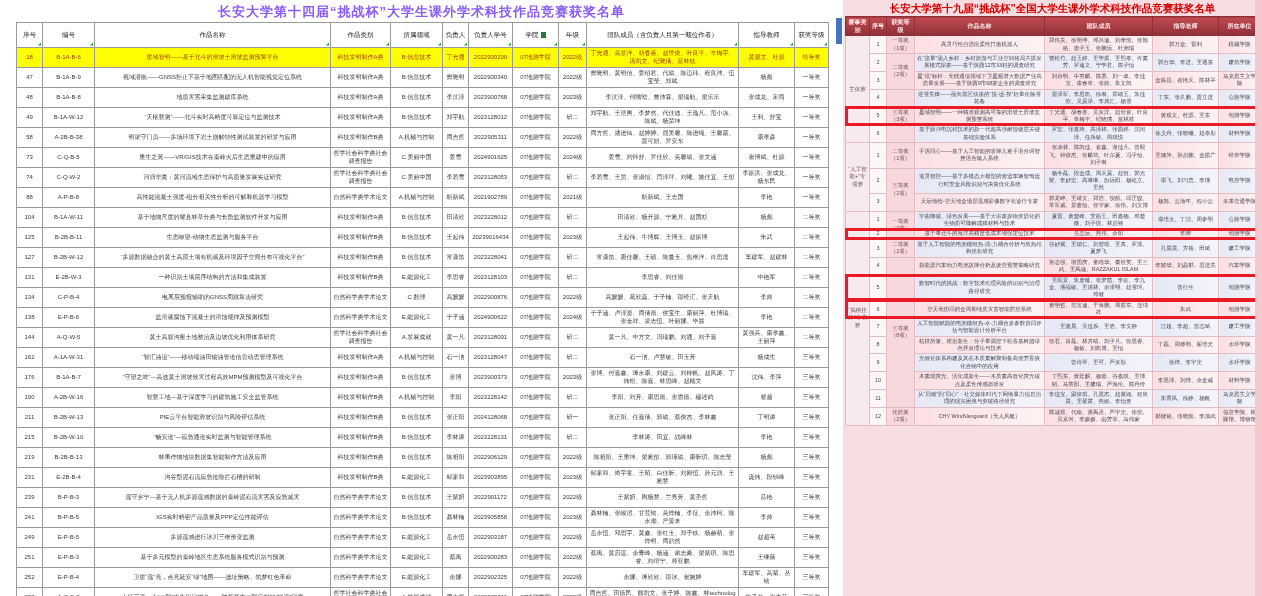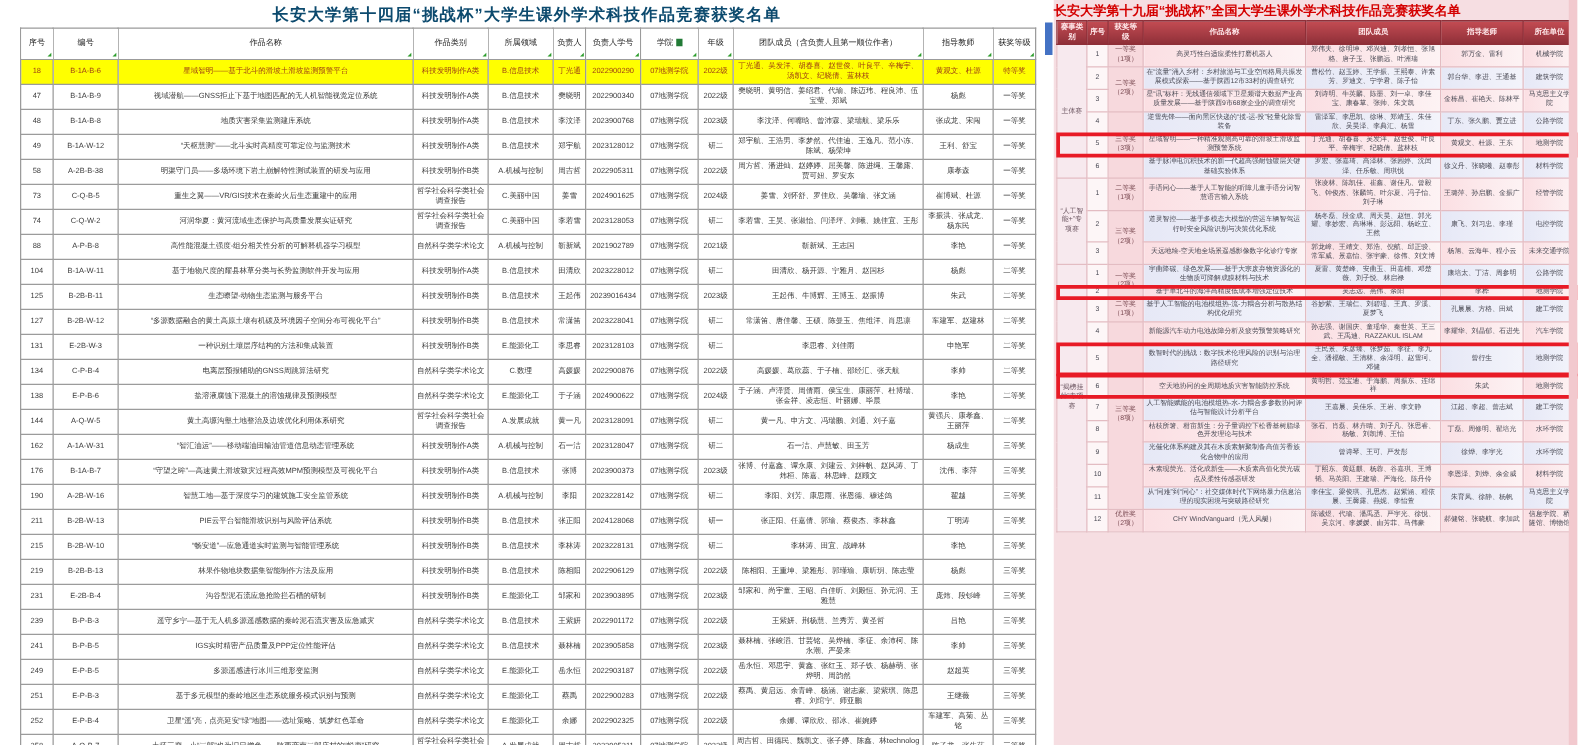--- a/index.html
+++ b/index.html
@@ -1,33 +1,33 @@
 <!DOCTYPE html>
 <html><head>
 <meta charset="utf-8">
 <style>
   html,body{margin:0;padding:0;}
   body{width:1262px;height:596px;position:relative;overflow:hidden;
        font-family:"Liberation Sans","DejaVu Sans",sans-serif;background:#fff;}
   
   .left-pane{position:absolute;left:0;top:0;width:843px;height:596px;background:#fff;}
   .lt-title{position:absolute;left:0;top:3px;width:843px;text-align:center;
-            font-size:13px;font-weight:bold;color:#0c4a6e;letter-spacing:1px;}
+            font-size:13px;font-weight:bold;color:#8b5cf6;letter-spacing:1px;}
   table{border-collapse:collapse;table-layout:fixed;}
   .lt{position:absolute;left:16px;top:22px;width:812px;font-size:6px;color:#3a3a3a;}
   .lt th,.lt td{border:1px solid #9b9b9b;padding:1px 2px;text-align:center;
                 line-height:1.25;overflow:hidden;word-break:break-all;}
   .lt thead th{height:22px;font-weight:normal;font-size:6.5px;color:#222;background:#fff;position:relative;}
   .lt thead th::after{content:"◢";color:#2e9e2e;font-size:4px;position:absolute;right:1px;bottom:1px;}
   .lt tbody td{height:17px;}
   .lt tr.hl td{background:#ffff00;color:#9c3c14;}
   .green-flag{display:inline-block;width:5px;height:6px;background:#217a36;margin-left:2px;vertical-align:middle;}
   
   .right-pane{position:absolute;left:843px;top:0;width:419px;height:596px;background:#f6dee2;}
-  .rt-title{position:absolute;left:0;top:2px;width:419px;
+  .rt-title{position:absolute;left:0;top:2px;width:419px;text-align:center;
             font-size:10.5px;font-weight:bold;color:#d40000;}
   .rt{position:absolute;left:2px;top:16px;width:415px;font-size:5.5px;color:#4a4a55;background:#fff;}
   .rt th,.rt td{border:1px solid #e3bcc2;padding:1px 2px;text-align:center;line-height:1.35;word-break:break-all;}
   .rt thead th{height:14px;font-weight:bold;font-size:6px;color:#ffe9eb;
                background:linear-gradient(180deg,#c24b52,#8e2f38);border-color:#8e2f38;}
   .rt td.cat{background:#f7e9ee;color:#6b5560;font-size:5.5px;}
   .rt td.award{background:#f7d9dd;color:#7a4a52;}
   .rt td.no{background:#fdf6f7;}
   .rt tr.rp td.c{background:linear-gradient(90deg,#fbdfe3,#fdf3f4);}
   .rt tr.rb td.c{background:linear-gradient(90deg,#e6e8f6,#f3f4fb);}

